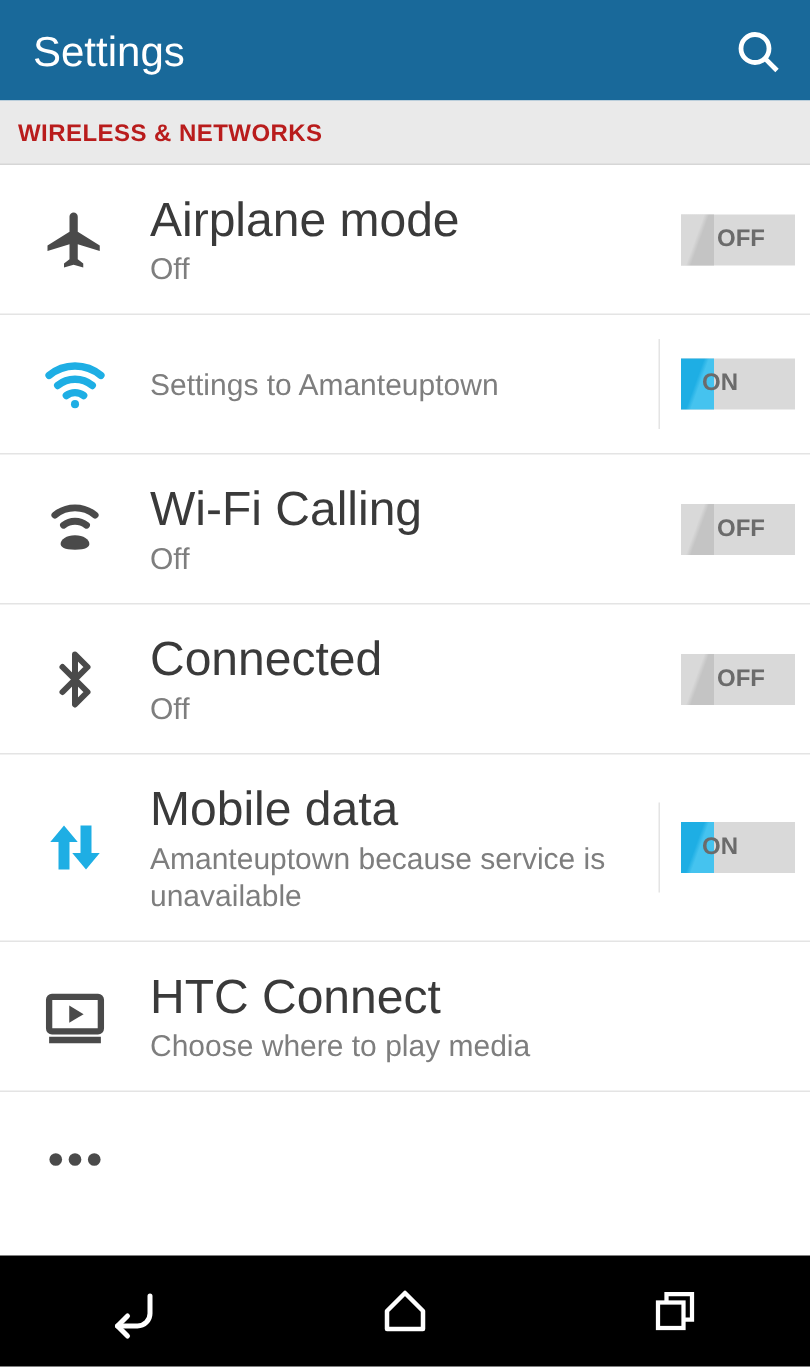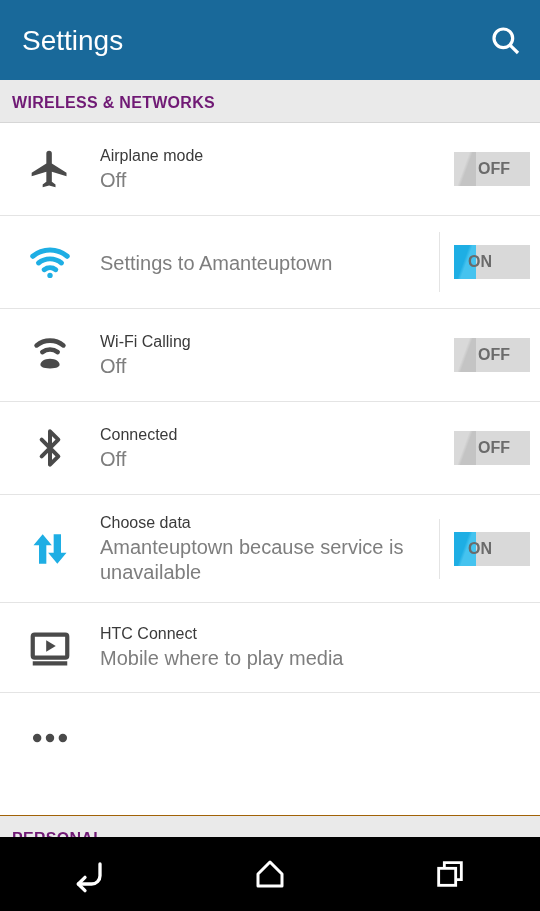--- a/index.html
+++ b/index.html
@@ -1,30 +1,30 @@
 <!DOCTYPE html>
 <html><head>
 <meta charset="utf-8">
 <style>
   * { box-sizing: border-box; margin: 0; padding: 0; }
   html, body { width: 540px; height: 911px; font-family: "Helvetica Neue", Arial, sans-serif; background: #fff; overflow: hidden; }
   .header {
     background: #19699a;
-    height: 80px;
+    height: 67px;
     display: flex;
     align-items: center;
     justify-content: space-between;
     padding: 2px 18px 0 22px;
   }
   .header-title { color: #fff; font-size: 28px; font-weight: 400; }
   .search-icon { width: 32px; height: 32px; }
   .section-header {
     background: #eaeaea;
     border-bottom: 1px solid #d6d6d6;
-    color: #701a75;
+    color: #b91c1c;
     font-size: 16px;
     font-weight: 600;
     letter-spacing: 0.3px;
     padding: 14px 12px 10px 12px;
   }
   .list { background: #fff; }
   .row {
     display: flex;
     align-items: center;
     border-bottom: 1px solid #e4e4e4;
@@ -35,21 +35,21 @@
     width: 100px;
     display: flex;
     align-items: center;
     justify-content: center;
     flex-shrink: 0;
   }
   .row .text-wrap {
     flex: 1;
     padding-right: 10px;
   }
-  .row .title { font-size: 16px; color: #3a3a3a; font-weight: 400; line-height: 1.25; }
+  .row .title { font-size: 32px; color: #3a3a3a; font-weight: 400; line-height: 1.25; }
   .row .subtitle { font-size: 20px; color: #7e7e7e; margin-top: 2px; line-height: 1.25; }
   .row .toggle-wrap {
     border-left: 1px solid #e4e4e4;
     padding-left: 14px;
     height: 60px;
     display: flex;
     align-items: center;
     flex-shrink: 0;
   }
   .row .toggle-wrap.noborder { border-left: none; padding-left: 0; }
@@ -172,41 +172,41 @@
   </div>
 
   <div class="row" style="min-height:108px;">
     <div class="icon-wrap">
       <svg width="44" height="44" viewBox="0 0 24 24" fill="#1eaee4">
         <path d="M8 4l-5 6h3v10h4V10h3L8 4z"></path>
         <path d="M16 20l5-6h-3V4h-4v10h-3l5 6z"></path>
       </svg>
     </div>
     <div class="text-wrap">
-      <div class="title">Choose data</div>
+      <div class="title">Mobile data</div>
       <div class="subtitle">Amanteuptown because service is unavailable</div>
     </div>
     <div class="toggle-wrap">
       <div class="toggle on">
         <span class="label">ON</span>
       </div>
     </div>
   </div>
 
   <div class="row">
     <div class="icon-wrap">
       <svg width="46" height="46" viewBox="0 0 24 24" fill="none" stroke="#4a4a4a" stroke-width="2.2">
         <rect x="3" y="5" width="18" height="12" rx="1"></rect>
         <path fill="#4a4a4a" stroke="none" d="M10 8l5 3-5 3z"></path>
         <line x1="3" y1="20" x2="21" y2="20"></line>
       </svg>
     </div>
     <div class="text-wrap">
       <div class="title">HTC Connect</div>
-      <div class="subtitle">Mobile where to play media</div>
+      <div class="subtitle">Choose where to play media</div>
     </div>
   </div>
 
   <div class="row" style="border-bottom:none;">
     <div class="icon-wrap">
       <svg width="44" height="44" viewBox="0 0 24 24" fill="#4a4a4a">
         <circle cx="5" cy="12" r="2.3"></circle>
           <circle cx="12" cy="12" r="2.3"></circle>
           <circle cx="19" cy="12" r="2.3"></circle>
       </svg>

